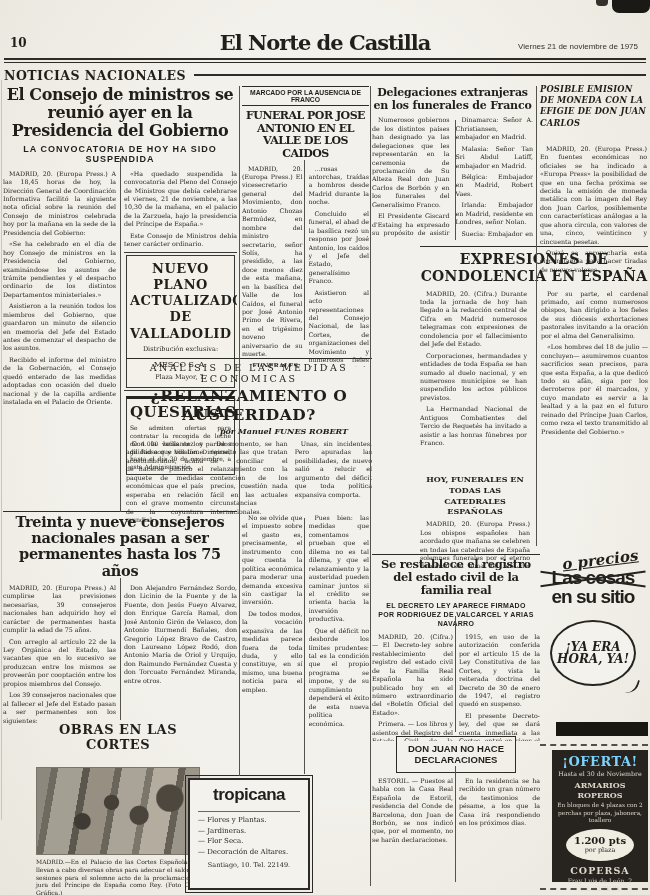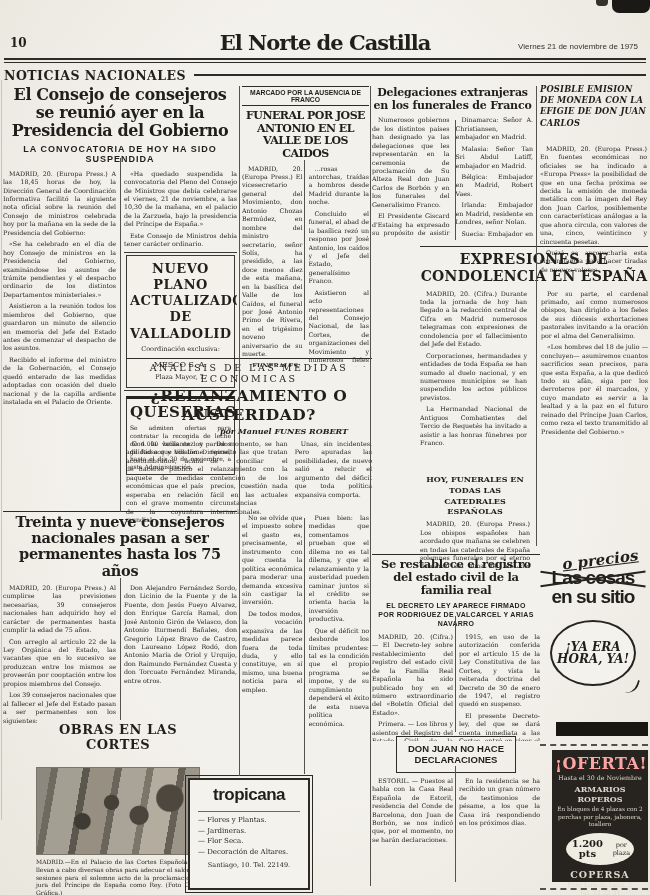--- a/index.html
+++ b/index.html
@@ -96,25 +96,25 @@
   #cosas .big .s1,#cosas .big .s2{position:absolute;left:2%;right:2%;border-top:2.5px solid #26241f;}
   #cosas .big .s1{top:9px;transform:rotate(8deg);}
   #cosas .big .s2{top:9px;transform:rotate(-8deg);}
   #cosas .bubble{position:relative;width:82px;height:62px;margin:14px auto 0;border:2px solid #26241f;border-radius:50%;display:flex;align-items:center;justify-content:center;font-size:12px;font-weight:bold;font-style:italic;line-height:1.05;background:#f4f2ec;}
   #cosas .bubble:after{content:"";position:absolute;right:-4px;bottom:-10px;width:12px;height:16px;border-right:2px solid #26241f;border-bottom-right-radius:12px;transform:rotate(18deg);}
   #copersa-bar{left:556px;top:722px;width:92px;height:14px;background:#181712;}
   .dash{position:absolute;border-top:2px dashed #53504a;height:0;}
   #dash1{left:540px;top:744px;width:108px;}
   #dash2{left:540px;top:888px;width:108px;}
   #copersa{left:552px;top:750px;width:96px;height:132px;background:#27241f;color:#ddd8ca;text-align:center;padding:4px 3px;box-sizing:border-box;}
-  #copersa .t{font-size:16px;font-weight:bold;letter-spacing:.5px;color:#fca5a5;}
+  #copersa .t{font-size:13px;font-weight:bold;letter-spacing:.5px;color:#7dd3fc;}
   #copersa .s{font-size:6.3px;margin-top:1px;}
   #copersa .l1{font-size:8px;font-weight:bold;margin-top:3px;}
   #copersa .l2{font-size:5.8px;line-height:1.3;margin-top:2px;}
-  #copersa .oval{width:68px;height:32px;margin:4px auto;background:#efece2;color:#1c1b17;border-radius:50%;display:flex;flex-direction:row;align-items:center;justify-content:center;}
+  #copersa .oval{width:68px;height:32px;margin:4px auto;background:#efece2;color:#1c1b17;border-radius:50%;display:flex;flex-direction:column;align-items:center;justify-content:center;}
   #copersa .price{font-size:10px;font-weight:bold;line-height:1;}
   #copersa .price2{font-size:6.5px;}
   #copersa .brand{font-size:9.5px;font-weight:bold;letter-spacing:1px;}
   #copersa .addr{font-size:6.2px;margin-top:1px;}
   #tropicana{left:188px;top:778px;width:122px;height:112px;border:2px solid #2b2a26;outline:1px solid #2b2a26;outline-offset:2px;background:#f4f2ec;box-sizing:border-box;padding:5px 8px;}
   #tropicana .logo{font-family:"Liberation Sans",sans-serif;font-size:17px;font-weight:bold;letter-spacing:-.5px;text-align:center;border-bottom:1px solid #6a6760;padding-bottom:6px;margin-bottom:4px;}
   #tropicana .it{font-size:7px;margin:2.5px 0;}
   #tropicana .addr{font-size:6.5px;text-align:center;margin-top:5px;}
   
   #art1{left:612px;top:0;width:38px;height:13px;background:#1a1915;border-radius:0 0 7px 7px;}
@@ -134,38 +134,38 @@
   <div class="abs" id="masthead">El Norte de Castilla</div>
   <div class="abs" id="date">Viernes 21 de noviembre de 1975</div>
   <div id="rule-top1" class="hr"></div>
   <div id="rule-top2" class="hr"></div>
   <div class="abs" id="section-row">
     <span id="section-label">NOTICIAS NACIONALES</span>
     <span id="section-line"></span>
   </div>
 
   <div class="abs" id="consejo">
-    <div class="h">El Consejo de consejeros se reunió ayer en la Presidencia del Gobierno</div>
+    <div class="h">El Consejo de ministros se reunió ayer en la Presidencia del Gobierno</div>
     <div class="sh kick">LA CONVOCATORIA DE HOY HA SIDO SUSPENDIDA</div>
     <div class="cols">
       <div class="col bt">
         <p>MADRID, 20. (Europa Press.) A las 18,45 horas de hoy, la Dirección General de Coordinación Informativa facilitó la siguiente nota oficial sobre la reunión del Consejo de ministros celebrada hoy por la mañana en la sede de la Presidencia del Gobierno:</p>
         <p>«Se ha celebrado en el día de hoy Consejo de ministros en la Presidencia del Gobierno, examinándose los asuntos de trámite pendientes y el despacho ordinario de los distintos Departamentos ministeriales.»</p>
         <p>Asistieron a la reunión todos los miembros del Gobierno, que guardaron un minuto de silencio en memoria del Jefe del Estado antes de comenzar el despacho de los asuntos.</p>
         <p>Recibido el informe del ministro de la Gobernación, el Consejo quedó enterado de las medidas adoptadas con ocasión del duelo nacional y de la capilla ardiente instalada en el Palacio de Oriente.</p>
       </div>
       <div class="col b bt">
         <p>«Ha quedado suspendida la convocatoria del Pleno del Consejo de Ministros que debía celebrarse el viernes, 21 de noviembre, a las 10,30 de la mañana, en el palacio de la Zarzuela, bajo la presidencia del Príncipe de España.»</p>
         <p>Este Consejo de Ministros debía tener carácter ordinario.</p>
         <div class="ad-box ad-plano">
           <div class="t">NUEVO PLANO</div>
           <div class="t">ACTUALIZADO</div>
           <div class="t">DE</div>
           <div class="t">VALLADOLID</div>
-          <div class="s">Coordinación exclusiva:</div>
+          <div class="s">Distribución exclusiva:</div>
           <div class="m">MESCO  S. A.</div>
           <div class="s">Plaza Mayor, 7.</div>
         </div>
         <div class="ad-ques">
           <div class="t">QUESERIAS</div>
           <div class="s">Se admiten ofertas para contratar la recogida de leche de 4.000 vacas en los partidos de Ríoseco y Villalón. Dirigirse, hasta el día 30 de noviembre, a esta Administración.</div>
         </div>
       </div>
     </div>
   </div>

